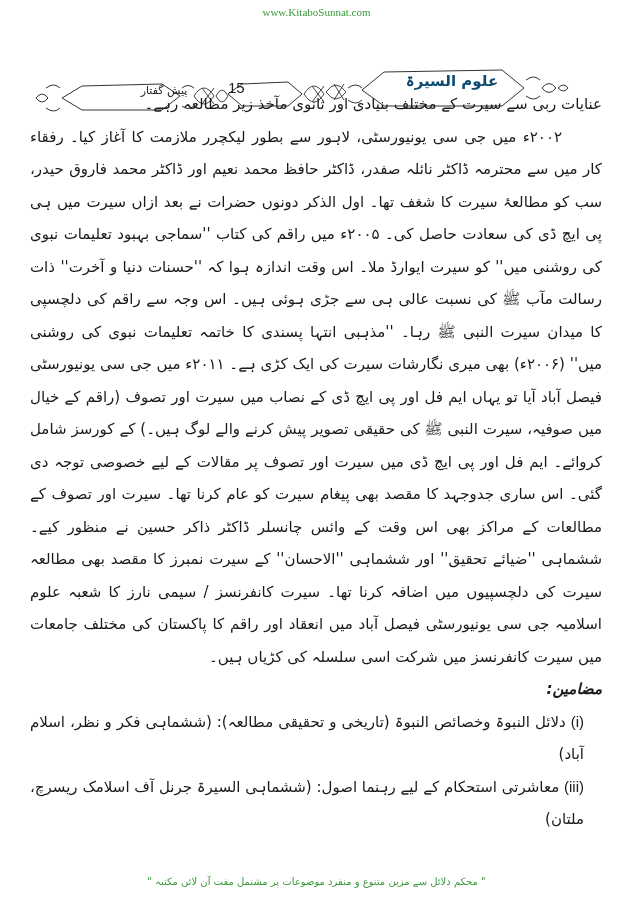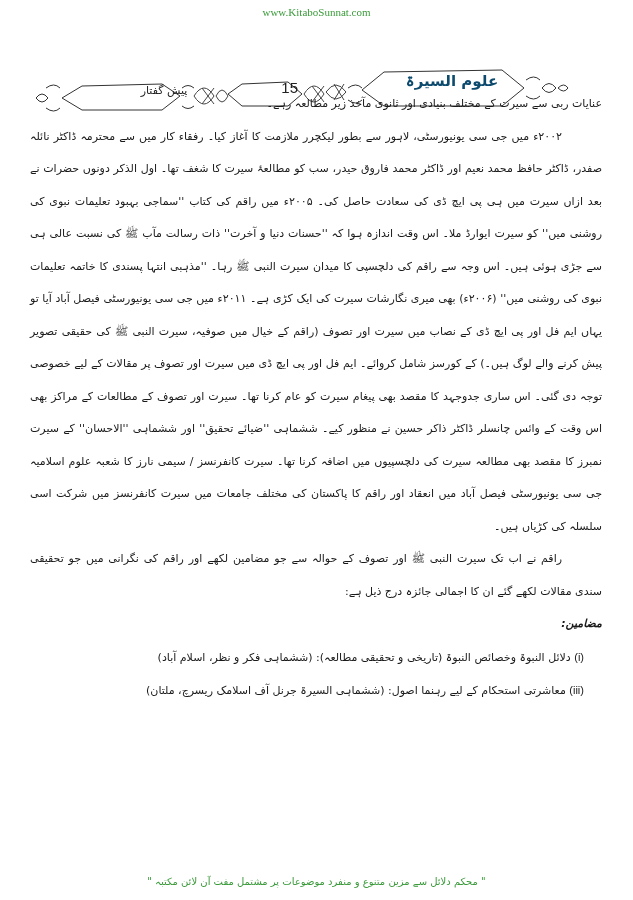--- a/index.html
+++ b/index.html
@@ -13,31 +13,31 @@
   }
   .header {
     position: absolute; top: 38px; left: 32px; width: 555px; height: 48px; margin-top: 28px;
   }
   .header svg { position: absolute; left: 0; top: 0; }
   .hdr-section {
     position: absolute; top: 18px; left: 92px; width: 80px; text-align: center;
     font-size: 11px; direction: rtl; color: #222;
   }
   .hdr-page {
-    position: absolute; top: 13px; left: 196px; width: 70px; text-align: right;
+    position: absolute; top: 13px; left: 196px; width: 70px; text-align: left;
     font-family: "Liberation Sans", sans-serif; font-size: 15px; color: #222;
   }
   .hdr-title {
     position: absolute; top: 6px; left: 345px; width: 150px; text-align: center;
     font-size: 15px; font-weight: bold; direction: rtl; color: #0c4a6e;
   }
   .body {
     position: absolute; top: 88px; left: 30px; width: 572px;
     direction: rtl; text-align: justify; text-align-last: right;
-    font-family: "DejaVu Sans", sans-serif; font-size: 11px; line-height: 32.5px;
+    font-family: "DejaVu Sans", sans-serif; font-size: 15px; line-height: 32.5px;
   }
   .body p { margin: 0; }
   .indent { text-indent: 40px; }
   .heading { font-weight: bold; margin-top: 0; font-style: italic; }
   .list-item { padding-right: 18px; }
   .list-num { font-family: "Liberation Sans", sans-serif; }
   .footer {
     position: absolute; top: 876px; left: 0; width: 633px; text-align: center;
     direction: rtl; font-size: 10px; color: #3a9a3a;
   }
@@ -84,21 +84,20 @@
     </g>
   </svg>
   <div class="hdr-section">پیش گفتار</div>
   <div class="hdr-page">15</div>
   <div class="hdr-title">علوم السیرۃ</div>
 </div>
 
 <div class="body">
   <p>عنایات ربی سے سیرت کے مختلف بنیادی اور ثانوی مآخذ زیر مطالعہ رہے۔</p>
   <p class="indent">۲۰۰۲ء میں جی سی یونیورسٹی، لاہور سے بطور لیکچرر ملازمت کا آغاز کیا۔ رفقاء کار میں سے محترمہ ڈاکٹر نائلہ صفدر، ڈاکٹر حافظ محمد نعیم اور ڈاکٹر محمد فاروق حیدر، سب کو مطالعۂ سیرت کا شغف تھا۔ اول الذکر دونوں حضرات نے بعد ازاں سیرت میں ہی پی ایچ ڈی کی سعادت حاصل کی۔ ۲۰۰۵ء میں راقم کی کتاب ''سماجی بہبود تعلیمات نبوی کی روشنی میں'' کو سیرت ایوارڈ ملا۔ اس وقت اندازہ ہوا کہ ''حسنات دنیا و آخرت'' ذات رسالت مآب ﷺ کی نسبت عالی ہی سے جڑی ہوئی ہیں۔ اس وجہ سے راقم کی دلچسپی کا میدان سیرت النبی ﷺ رہا۔ ''مذہبی انتہا پسندی کا خاتمہ تعلیمات نبوی کی روشنی میں'' (۲۰۰۶ء) بھی میری نگارشات سیرت کی ایک کڑی ہے۔ ۲۰۱۱ء میں جی سی یونیورسٹی فیصل آباد آیا تو یہاں ایم فل اور پی ایچ ڈی کے نصاب میں سیرت اور تصوف (راقم کے خیال میں صوفیہ، سیرت النبی ﷺ کی حقیقی تصویر پیش کرنے والے لوگ ہیں۔) کے کورسز شامل کروائے۔ ایم فل اور پی ایچ ڈی میں سیرت اور تصوف پر مقالات کے لیے خصوصی توجہ دی گئی۔ اس ساری جدوجہد کا مقصد بھی پیغام سیرت کو عام کرنا تھا۔ سیرت اور تصوف کے مطالعات کے مراکز بھی اس وقت کے وائس چانسلر ڈاکٹر ذاکر حسین نے منظور کیے۔ ششماہی ''ضیائے تحقیق'' اور ششماہی ''الاحسان'' کے سیرت نمبرز کا مقصد بھی مطالعہ سیرت کی دلچسپیوں میں اضافہ کرنا تھا۔ سیرت کانفرنسز / سیمی نارز کا شعبہ علوم اسلامیہ جی سی یونیورسٹی فیصل آباد میں انعقاد اور راقم کا پاکستان کی مختلف جامعات میں سیرت کانفرنسز میں شرکت اسی سلسلہ کی کڑیاں ہیں۔</p>
-  <p class="indent">راقم نے اب تک سیرت النبی ﷺ اور تصوف کے حوالہ سے جو مضامین لکھے اور راقم کی نگرانی میں جو تحقیقی سندی مقالات لکھے گئے ان کا اجمالی جائزہ درج ذیل ہے:</p>
   <p class="heading">مضامین:</p>
   <div>
     <p class="list-item">
       <span class="list-num">(i)</span>
       <span>دلائل النبوۃ وخصائص النبوۃ (تاریخی و تحقیقی مطالعہ): (ششماہی فکر و نظر، اسلام آباد)</span>
     </p>
     <p class="list-item">
       <span class="list-num">(iii)</span>
       <span>معاشرتی استحکام کے لیے رہنما اصول: (ششماہی السیرۃ جرنل آف اسلامک ریسرچ، ملتان)</span>
     </p>

